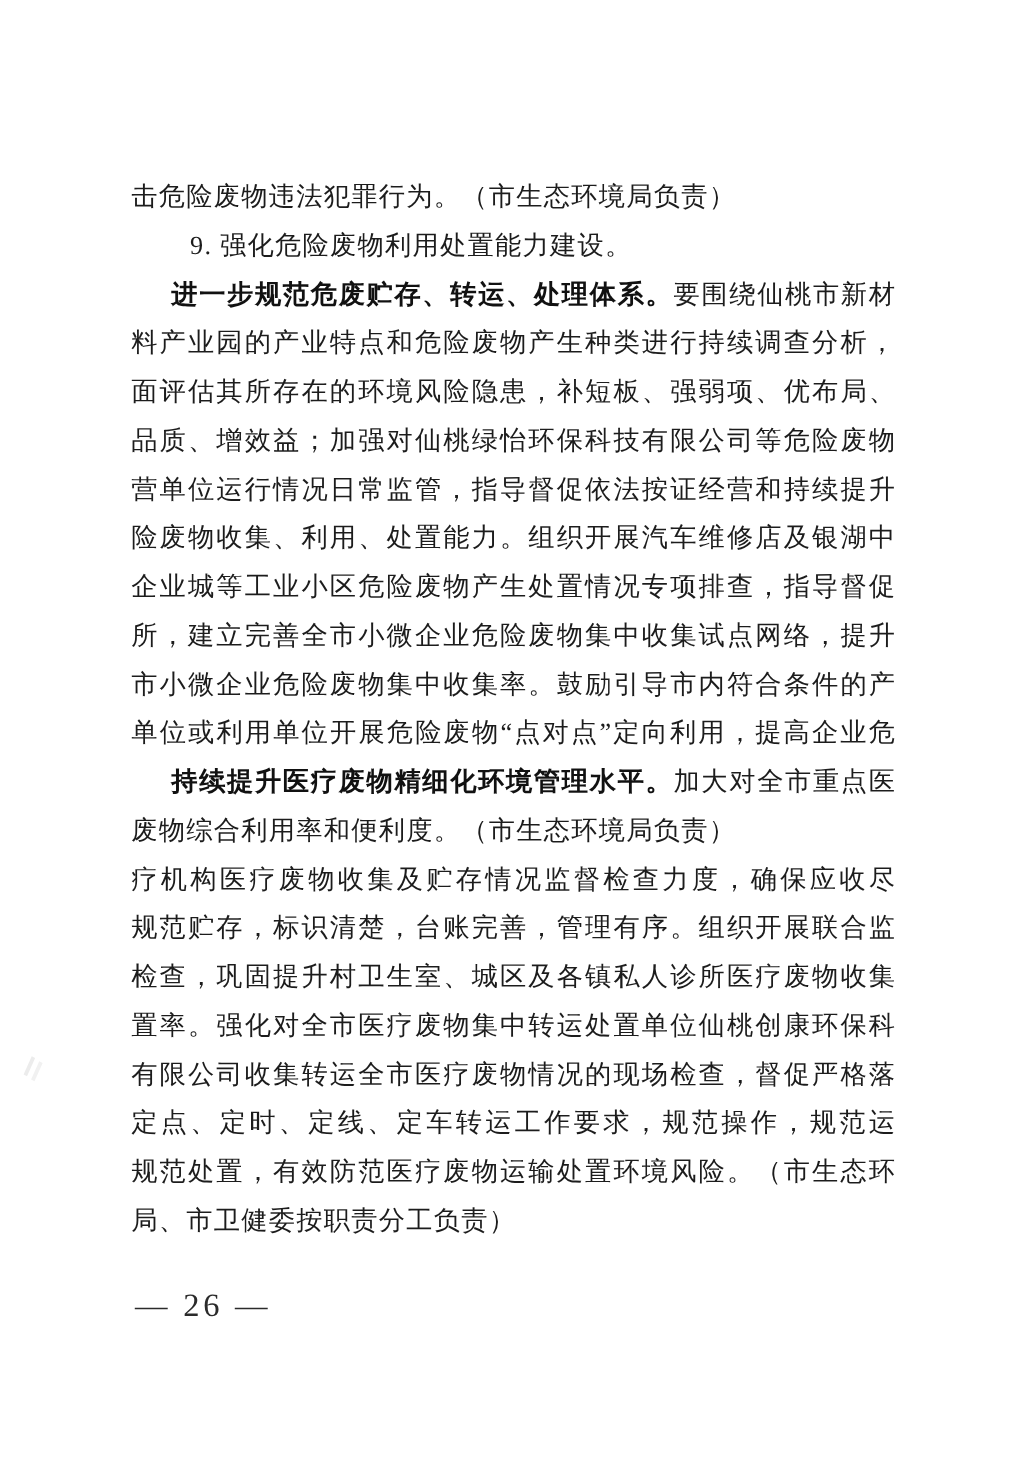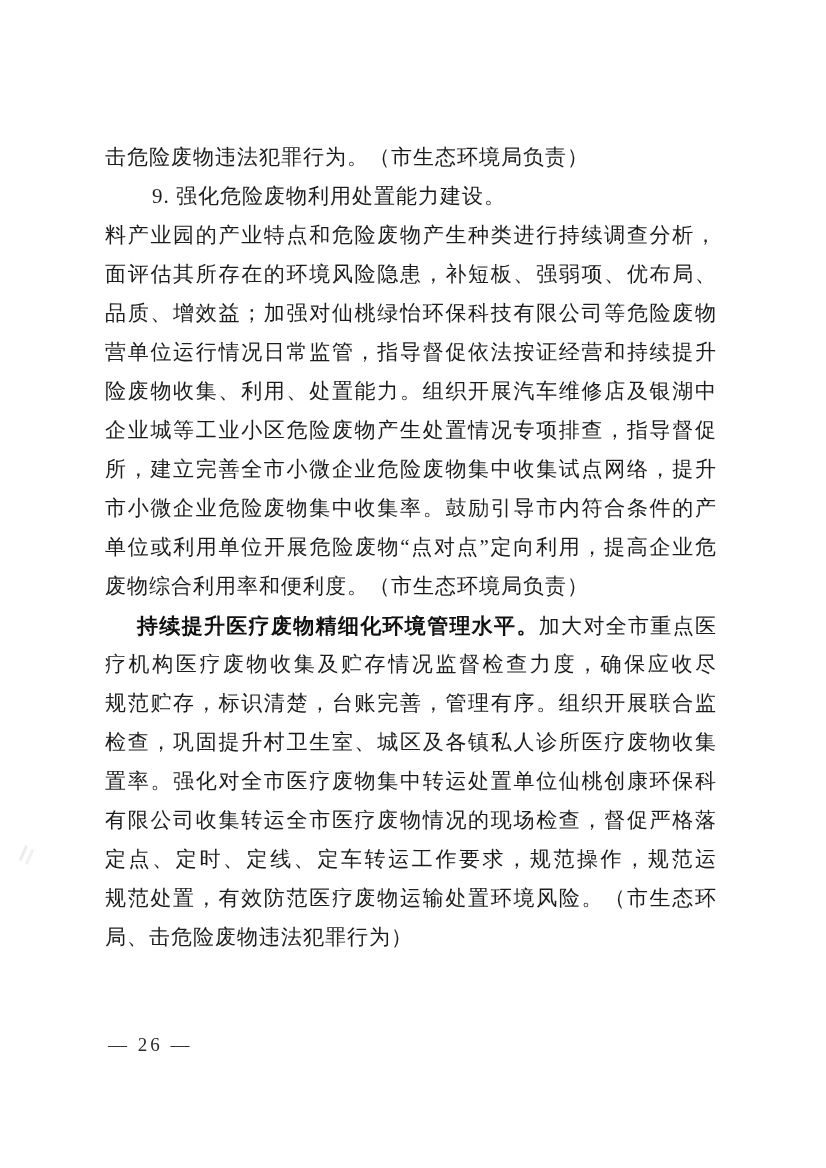--- a/index.html
+++ b/index.html
@@ -36,21 +36,21 @@
     font-family: "Liberation Sans", sans-serif;
     font-weight: 700;
     color: #111111;
   }
   .page-number {
     position: absolute;
     left: 108px;
     top: 1030px;
     height: 30px;
     line-height: 30px;
-    font-size: 19px;
+    font-size: 26px;
     letter-spacing: 3px;
     color: #2b2b2b;
     text-align: right;
   }
   
   .smudge {
     position: absolute;
     left: 18px;
     top: 845px;
     width: 18px;
@@ -71,34 +71,35 @@
 <body>
 
 <div class="page">
   <div class="smudge">
       <span></span>
       <span></span>
     </div>
   <div class="body-block">
       <div class="line" style="padding-left: 0px;"><span class="seg">击危险废物违法犯罪行为。（市生态环境局负责）</span></div>
       <div class="line" style="padding-left: 47px;"><span class="seg">9. 强化危险废物利用处置能力建设。</span></div>
+      <div class="line justify" style="padding-left: 32px;"><span class="seg bold">进一步规范危废贮存、转运、处理体系。</span><span class="seg">要围绕仙桃市新材</span></div>
       <div class="line justify" style="padding-left: 0px;"><span class="seg">料产业园的产业特点和危险废物产生种类进行持续调查分析，全</span></div>
       <div class="line justify" style="padding-left: 0px;"><span class="seg">面评估其所存在的环境风险隐患，补短板、强弱项、优布局、提</span></div>
       <div class="line justify" style="padding-left: 0px;"><span class="seg">品质、增效益；加强对仙桃绿怡环保科技有限公司等危险废物经</span></div>
       <div class="line justify" style="padding-left: 0px;"><span class="seg">营单位运行情况日常监管，指导督促依法按证经营和持续提升危</span></div>
       <div class="line justify" style="padding-left: 0px;"><span class="seg">险废物收集、利用、处置能力。组织开展汽车维修店及银湖中小</span></div>
       <div class="line justify" style="padding-left: 0px;"><span class="seg">企业城等工业小区危险废物产生处置情况专项排查，指导督促各</span></div>
       <div class="line justify" style="padding-left: 0px;"><span class="seg">所，建立完善全市小微企业危险废物集中收集试点网络，提升全</span></div>
       <div class="line justify" style="padding-left: 0px;"><span class="seg">市小微企业危险废物集中收集率。鼓励引导市内符合条件的产废</span></div>
       <div class="line justify" style="padding-left: 0px;"><span class="seg">单位或利用单位开展危险废物“点对点”定向利用，提高企业危险</span></div>
+      <div class="line justify" style="padding-left: 32px;"><span class="seg bold">持续提升医疗废物精细化环境管理水平。</span><span class="seg">加大对全市重点医</span></div>
       <div class="line" style="padding-left: 0px;"><span class="seg">废物综合利用率和便利度。（市生态环境局负责）</span></div>
-      <div class="line justify" style="padding-left: 32px;"><span class="seg bold">持续提升医疗废物精细化环境管理水平。</span><span class="seg">加大对全市重点医</span></div>
       <div class="line justify" style="padding-left: 0px;"><span class="seg">疗机构医疗废物收集及贮存情况监督检查力度，确保应收尽收，</span></div>
       <div class="line justify" style="padding-left: 0px;"><span class="seg">规范贮存，标识清楚，台账完善，管理有序。组织开展联合监督</span></div>
       <div class="line justify" style="padding-left: 0px;"><span class="seg">检查，巩固提升村卫生室、城区及各镇私人诊所医疗废物收集处</span></div>
       <div class="line justify" style="padding-left: 0px;"><span class="seg">置率。强化对全市医疗废物集中转运处置单位仙桃创康环保科技</span></div>
       <div class="line justify" style="padding-left: 0px;"><span class="seg">有限公司收集转运全市医疗废物情况的现场检查，督促严格落实</span></div>
       <div class="line justify" style="padding-left: 0px;"><span class="seg">定点、定时、定线、定车转运工作要求，规范操作，规范运输，</span></div>
       <div class="line justify" style="padding-left: 0px;"><span class="seg">规范处置，有效防范医疗废物运输处置环境风险。（市生态环境</span></div>
-      <div class="line" style="padding-left: 0px;"><span class="seg">局、击危险废物违法犯罪行为）</span></div>
+      <div class="line" style="padding-left: 0px;"><span class="seg">局、市卫健委按职责分工负责）</span></div>
     </div>
   <div class="page-number">— 26 —</div>
 </div>
 
 </body></html>

